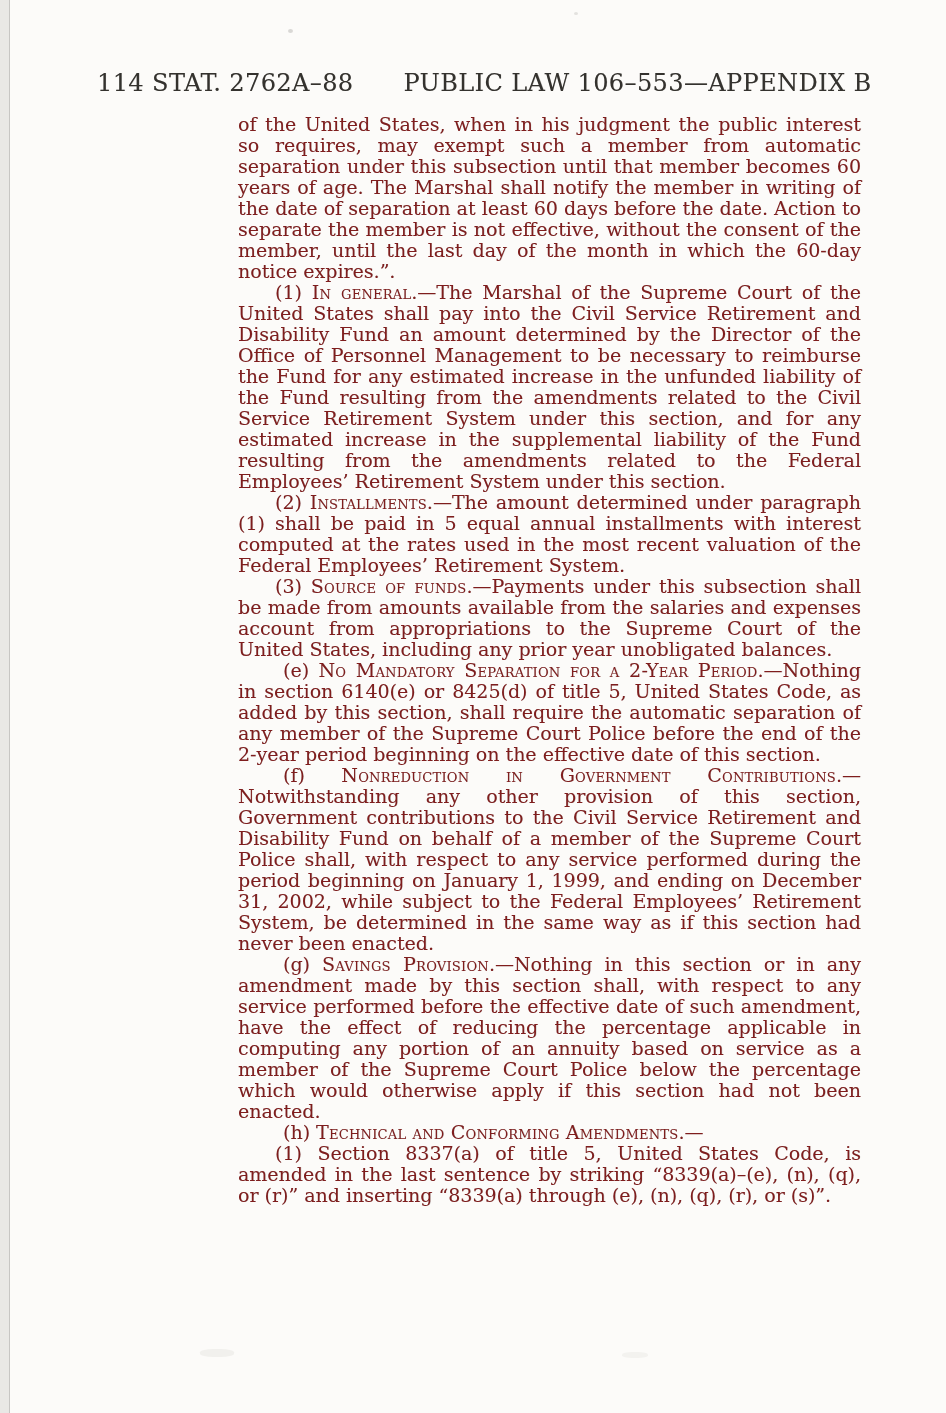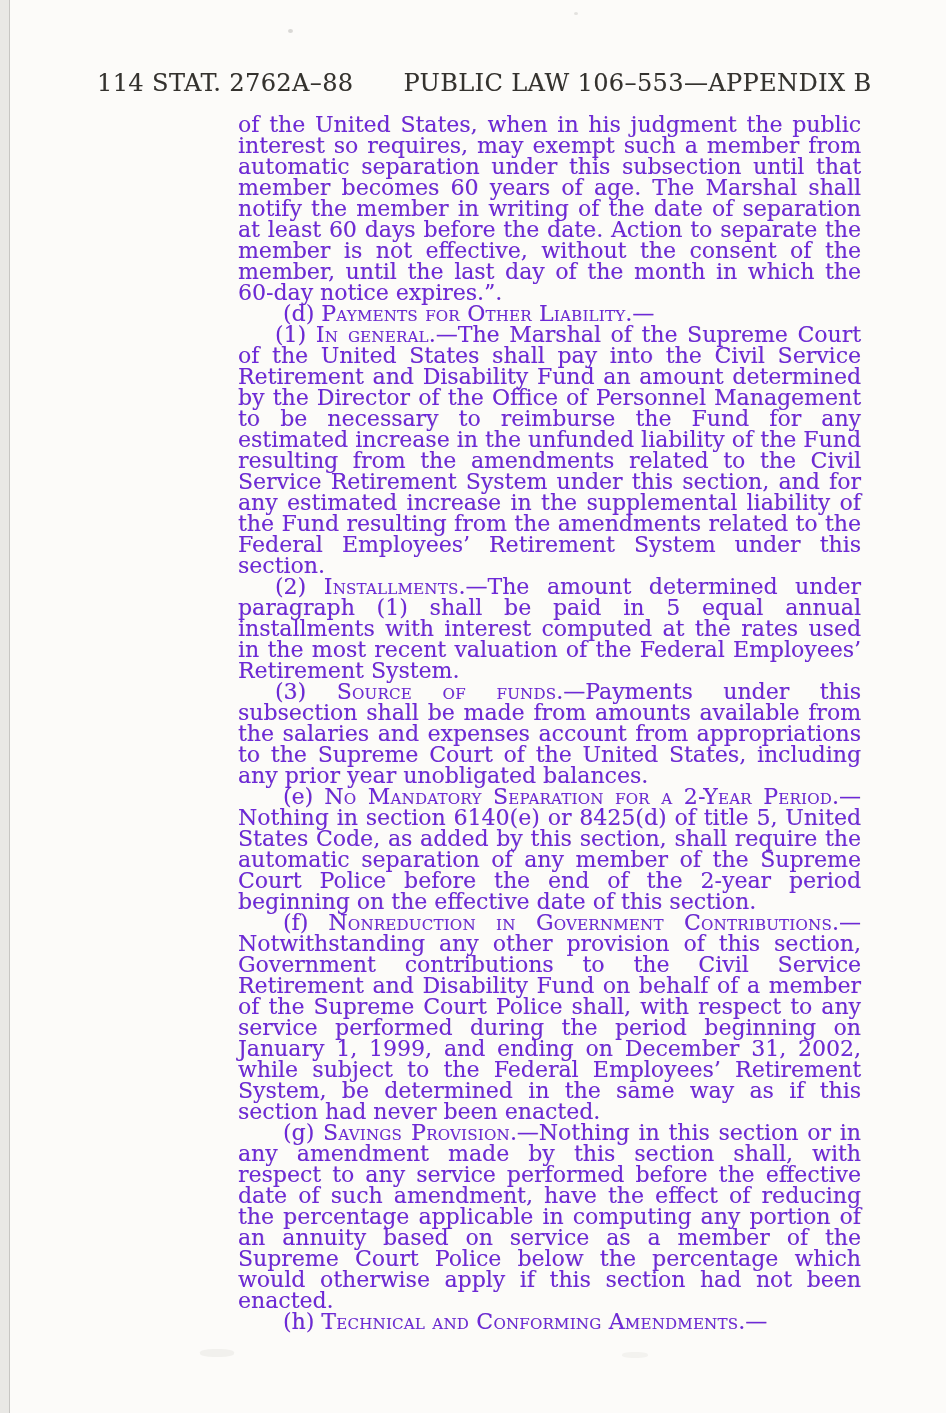--- a/index.html
+++ b/index.html
@@ -33,24 +33,24 @@
     white-space: nowrap;
     color: #34322e;
     text-shadow: 0.3px 0.3px 0.6px rgba(62,60,56,0.35);
   }
   .running-head .law-title { margin-left: 50px; }
   .doc-body {
     position: absolute;
     left: 238px;
     top: 114px;
     width: 623px;
-    font-size: 22px;
+    font-size: 19px;
     line-height: 21px;
     text-align: justify;
-    color: #6d28d9;
+    color: #7f1d1d;
     text-shadow: 0.3px 0.3px 0.6px rgba(62,60,56,0.3);
   }
   .doc-body p { margin: 0; padding: 0; }
   .p-flush   { text-indent: 0; }
   .p-section { text-indent: 45px; }
   .p-sub     { margin-left: 45px; text-indent: 37px; }
   .sc { font-variant: small-caps; letter-spacing: 0.25px; }
   .speck {
     position: absolute;
     border-radius: 50%;
@@ -73,32 +73,32 @@
   <div class="speck smudge-1"></div>
   <div class="speck smudge-2"></div>
 
   <div class="running-head"><span>114 STAT. 2762A–88</span><span class="law-title">PUBLIC LAW 106–553—APPENDIX B</span></div>
 
   <div class="doc-body">
 
     <p class="p-flush"><span>of the United States, when in his judgment the public interest so requires, may exempt such a member from automatic separation under this subsection until that member becomes 60 years of age. The Marshal shall notify the member in writing of the date of separation at least 60 days before the date. Action to separate the member is not effective, without the consent of the member, until the last day of the month in which the 60-day notice expires.”.</span></p>
 
 
-    <p class="p-section"><span>(d) </span><span class="sc">Payments for Other Liability</span><span>.—</span></p>
 
     <p class="p-sub"><span>(1) </span><span class="sc">In general</span><span>.—The Marshal of the Supreme Court of the United States shall pay into the Civil Service Retirement and Disability Fund an amount determined by the Director of the Office of Personnel Management to be necessary to reimburse the Fund for any estimated increase in the unfunded liability of the Fund resulting from the amendments related to the Civil Service Retirement System under this section, and for any estimated increase in the supplemental liability of the Fund resulting from the amendments related to the Federal Employees’ Retirement System under this section.</span></p>
 
     <p class="p-sub"><span>(2) </span><span class="sc">Installments</span><span>.—The amount determined under paragraph (1) shall be paid in 5 equal annual installments with interest computed at the rates used in the most recent valuation of the Federal Employees’ Retirement System.</span></p>
 
     <p class="p-sub"><span>(3) </span><span class="sc">Source of funds</span><span>.—Payments under this subsection shall be made from amounts available from the salaries and expenses account from appropriations to the Supreme Court of the United States, including any prior year unobligated balances.</span></p>
 
     <p class="p-section"><span>(e) </span><span class="sc">No Mandatory Separation for a 2-Year Period</span><span>.—Nothing in section 6140(e) or 8425(d) of title 5, United States Code, as added by this section, shall require the automatic separation of any member of the Supreme Court Police before the end of the 2-year period beginning on the effective date of this section.</span></p>
 
     <p class="p-section"><span>(f) </span><span class="sc">Nonreduction in Government Contributions</span><span>.—Notwithstanding any other provision of this section, Government contributions to the Civil Service Retirement and Disability Fund on behalf of a member of the Supreme Court Police shall, with respect to any service performed during the period beginning on January 1, 1999, and ending on December 31, 2002, while subject to the Federal Employees’ Retirement System, be determined in the same way as if this section had never been enacted.</span></p>
 
     <p class="p-section"><span>(g) </span><span class="sc">Savings Provision</span><span>.—Nothing in this section or in any amendment made by this section shall, with respect to any service performed before the effective date of such amendment, have the effect of reducing the percentage applicable in computing any portion of an annuity based on service as a member of the Supreme Court Police below the percentage which would otherwise apply if this section had not been enacted.</span></p>
 
     <p class="p-section"><span>(h) </span><span class="sc">Technical and Conforming Amendments</span><span>.—</span></p>
 
+    <p class="p-sub"><span>(1) Section 8337(a) of title 5, United States Code, is amended in the last sentence by striking “8339(a)–(e), (n), (q), or (r)” and inserting “8339(a) through (e), (n), (q), (r), or (s)”.</span></p>
 
 
   </div>
 </div>
 
 </body></html>

